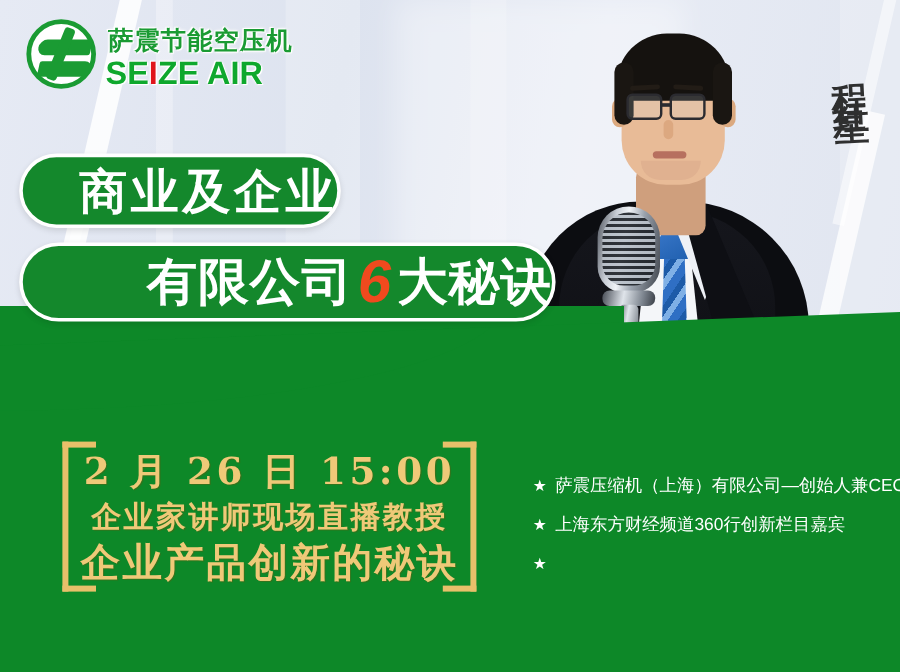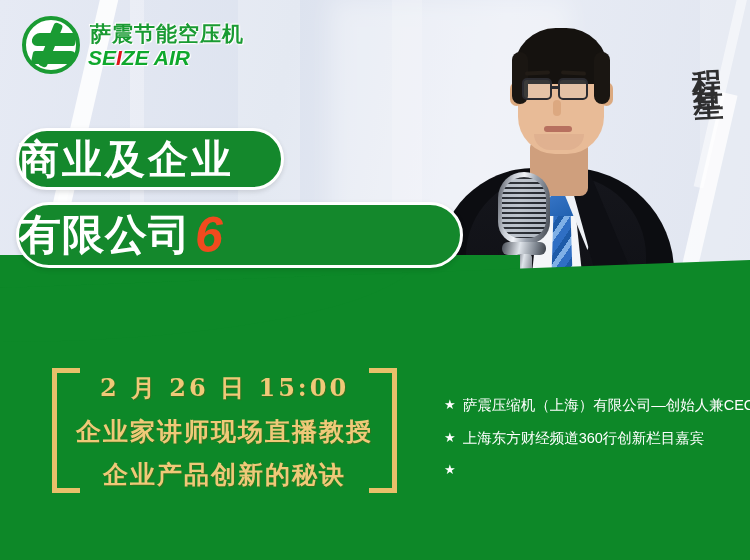--- a/index.html
+++ b/index.html
@@ -200,36 +200,36 @@
   }
   .logo-cn {
     position:absolute; left:68px; top:6px;
     font-size:21px; font-weight:bold; color:#1a9b33;
     letter-spacing:1px;
     text-shadow:0 0 3px #fff, 0 0 3px #fff, 1px 1px 0 #fff, -1px -1px 0 #fff;
     white-space:nowrap;
   }
   .logo-en {
     position:absolute; left:66px; top:32px;
-    font-size:21px; font-weight:bold; font-style:italic; color:#0fa82d;
+    font-size:27px; font-weight:bold; color:#0fa82d;
     letter-spacing:0px;
     text-shadow:0 0 3px #fff, 1px 1px 0 #fff, -1px -1px 0 #fff;
     white-space:nowrap;
   }
   .logo-en .red { color:#e0141b; }
 
   
   .pill {
     position:absolute;
     background:#14882c;
     border:3.5px solid #ffffff;
     border-radius:34px;
     color:#ffffff;
     font-weight:bold;
-    display:flex; align-items:center; justify-content:flex-start;
+    display:flex; align-items:center; justify-content:flex-end;
     white-space:nowrap;
     box-shadow:0 2px 5px rgba(0,0,0,.12);
   }
   .pill-1 {
     left:16px; top:128px; width:268px; height:62px;
     font-size:40px; letter-spacing:3px;
   }
   .pill-2 {
     left:16px; top:202px; width:447px; height:66px;
     font-size:42px; letter-spacing:1px;
@@ -260,23 +260,23 @@
   .date-inner {
     position:absolute; left:28px; right:28px; top:0; bottom:0;
     display:flex; flex-direction:column; align-items:center; justify-content:space-between;
     padding:4px 0 2px;
   }
   .date-line {
     font-family:"DejaVu Serif","Liberation Serif",serif;
     color:#efc978; font-weight:bold; white-space:nowrap;
     text-shadow:1px 1px 0 rgba(120,80,10,.35);
   }
-  .d-1 { font-size:24px; letter-spacing:3px; }
+  .d-1 { font-size:31px; letter-spacing:3px; }
   .d-2 { font-size:25px; letter-spacing:2px; }
-  .d-3 { font-size:25px; letter-spacing:2px; }
+  .d-3 { font-size:33px; letter-spacing:2px; }
 
   
   .bullets { position:absolute; left:444px; top:396px; width:300px; }
   .bullet {
     display:flex; align-items:flex-start; gap:7px;
     color:#ffffff; font-size:14.5px; line-height:1.35;
     margin-bottom:13px; white-space:nowrap;
   }
   .bullet .star { color:#ffffff; font-size:13px; line-height:1.45; }
 </style>
@@ -343,20 +343,21 @@
   </div>
 
   <div class="calli">程红星</div>
 
   <div class="pill pill-1">
     <span>商业及企业</span>
   </div>
   <div class="pill pill-2">
     <span>有限公司</span>
       <span class="six">6</span>
+      <span>大秘诀</span>
   </div>
 
   <div class="date-block">
     <div class="brk l"></div>
     <div class="brk r"></div>
     <div class="date-inner">
       <div class="date-line d-1">2 月 26 日 15:00</div>
       <div class="date-line d-2">企业家讲师现场直播教授</div>
       <div class="date-line d-3">企业产品创新的秘诀</div>
     </div>

